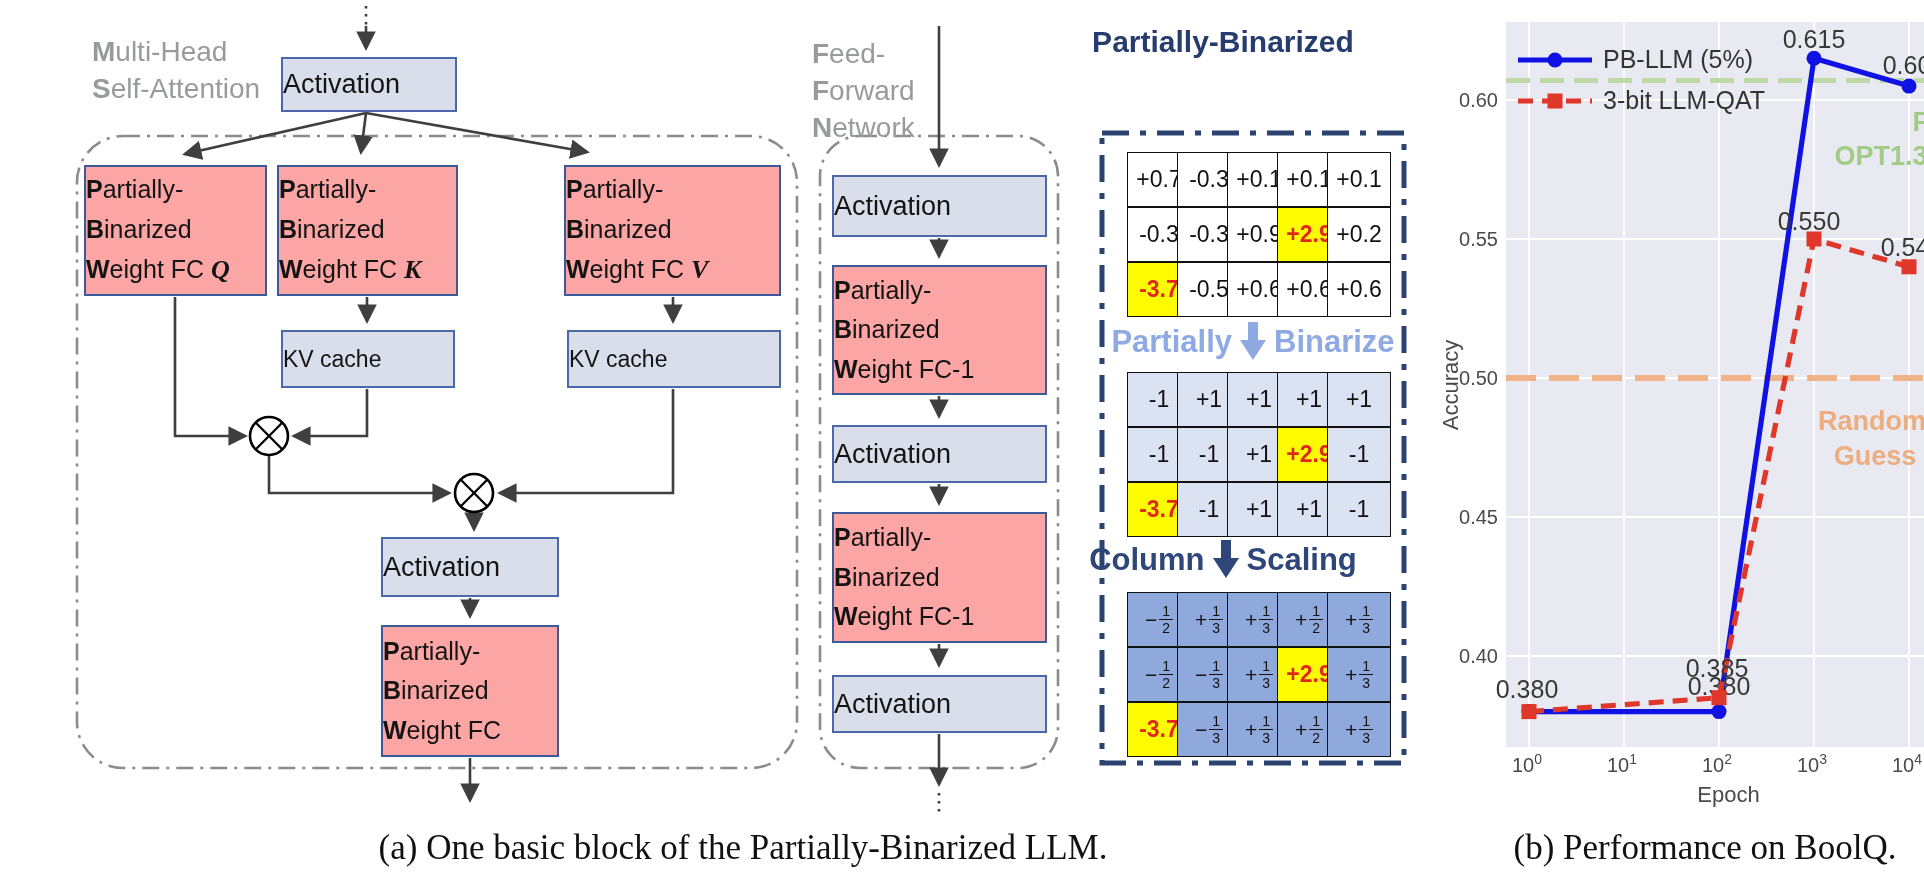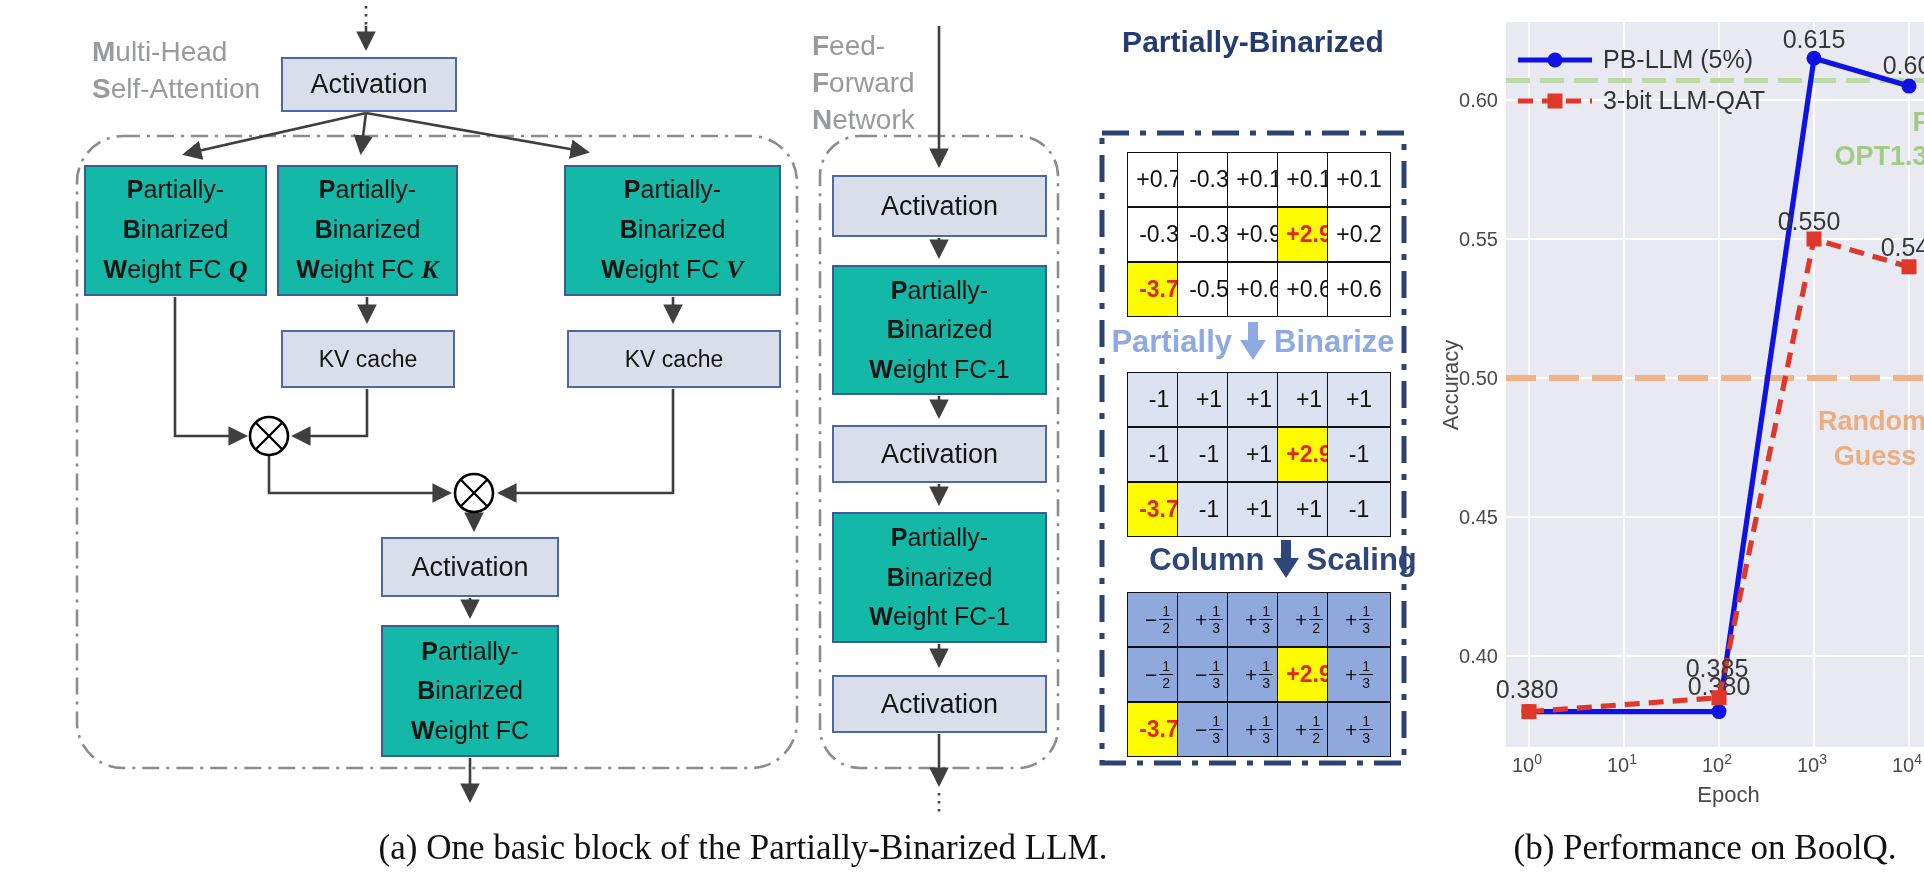--- a/index.html
+++ b/index.html
@@ -3,23 +3,23 @@
 <meta charset="utf-8">
 <style>
   html,body{margin:0;padding:0;background:#ffffff;}
   #canvas{position:relative;width:1924px;height:896px;background:#ffffff;overflow:hidden;
           font-family:"Liberation Sans",sans-serif;margin-left:44px;}
   .abs{position:absolute;}
   
   .gray-label{color:#999a9c;font-size:28px;line-height:1.32;font-weight:400;}
   
   .dbox{position:absolute;box-sizing:border-box;display:flex;flex-direction:column;
-        align-items:center;justify-content:center;text-align:center;color:#141414;}
+        align-items:flex-start;justify-content:center;text-align:center;color:#141414;}
   .act-box{background:#d9deea;border:2.5px solid #4b69a8;font-size:27px;}
-  .fc-box{background:#14b8a6;border:2.5px solid #3c5a9a;font-size:25px;line-height:1.58;}
+  .fc-box{background:#fca5a5;border:2.5px solid #3c5a9a;font-size:25px;line-height:1.58;}
   .kv-box{background:#d9deea;border:2.5px solid #4b69a8;font-size:23px;}
   .pline{display:block;}
   .pline::first-letter{font-weight:800;}
   .fcvar{font-family:"Liberation Serif",serif;font-style:italic;font-weight:700;font-size:26px;}
   
   .mp-title{color:#273c6e;font-weight:700;font-size:30px;line-height:1.2;text-align:center;}
   .mtx{position:absolute;display:grid;grid-template-columns:repeat(5,50px);}
   .mcell{box-sizing:border-box;width:64px;height:55px;border:1.6px solid #111;display:flex;
          align-items:center;justify-content:center;font-size:23px;font-weight:500;color:#111;}
   .m-fp .mcell{background:#ffffff;}
@@ -82,21 +82,21 @@
         <circle cx="430" cy="493" r="19" fill="#fff" stroke="#000" stroke-width="2.6"></circle>
         <line x1="416.8" y1="479.8" x2="443.2" y2="506.2" stroke="#000" stroke-width="2.3"></line>
         <line x1="416.8" y1="506.2" x2="443.2" y2="479.8" stroke="#000" stroke-width="2.3"></line>
       </g>
     </svg>
 
   <div class="abs gray-label" style="left:48px;top:34px;">
     <span class="pline" style="font-weight:400">Multi-Head</span>
     <span class="pline" style="font-weight:400">Self-Attention</span>
   </div>
-  <div class="abs gray-label" style="left:768px;top:28px;">
+  <div class="abs gray-label" style="left:768px;top:36px;">
     <span class="pline" style="font-weight:400">Feed-</span>
     <span class="pline" style="font-weight:400">Forward</span>
     <span class="pline" style="font-weight:400">Network</span>
   </div>
 
   <div class="dbox act-box" style="left:237px;top:57px;width:176px;height:55px;">
     <span>Activation</span>
   </div>
 
   <div class="dbox fc-box" style="left:40px;top:165px;width:183px;height:131px;">
@@ -147,21 +147,21 @@
   </div>
   <div class="dbox fc-box" style="left:788px;top:512px;width:215px;height:131px;">
     <span class="pline">Partially-</span>
     <span class="pline">Binarized</span>
     <span class="pline">Weight FC-1</span>
   </div>
   <div class="dbox act-box" style="left:788px;top:675px;width:215px;height:58px;">
     <span>Activation</span>
   </div>
 
-  <div class="abs mp-title" style="left:1058px;top:24px;width:302px;">
+  <div class="abs mp-title" style="left:1028px;top:24px;width:302px;">
     <span class="pline">Partially-Binarized</span>
   </div>
 
   <div id="matrix-fp" class="mtx m-fp" style="left:1083px;top:152px;">
       <div class="mcell">+0.7</div>
       <div class="mcell">-0.3</div>
       <div class="mcell">+0.1</div>
       <div class="mcell">+0.1</div>
       <div class="mcell">+0.1</div>
       <div class="mcell">-0.3</div>
@@ -195,21 +195,21 @@
       <div class="mcell">+1</div>
       <div class="mcell hl">+2.9</div>
       <div class="mcell">-1</div>
       <div class="mcell hl">-3.7</div>
       <div class="mcell">-1</div>
       <div class="mcell">+1</div>
       <div class="mcell">+1</div>
       <div class="mcell">-1</div>
     </div>
 
-  <div class="step-row step2" style="left:1088px;top:540px;width:302px;">
+  <div class="step-row step2" style="left:1028px;top:540px;width:302px;">
     <span>Column</span>
     <svg width="26" height="38" viewBox="0 0 26 38">
       <path d="M8,0 h10 v18 h8 L13,38 L0,18 h8 z" fill="#2e4778"></path>
     </svg>
     <span>Scaling</span>
   </div>
 
   <div id="matrix-sc" class="mtx m-sc" style="left:1083px;top:592px;">
       <div class="mcell">
         <span class="frac">

